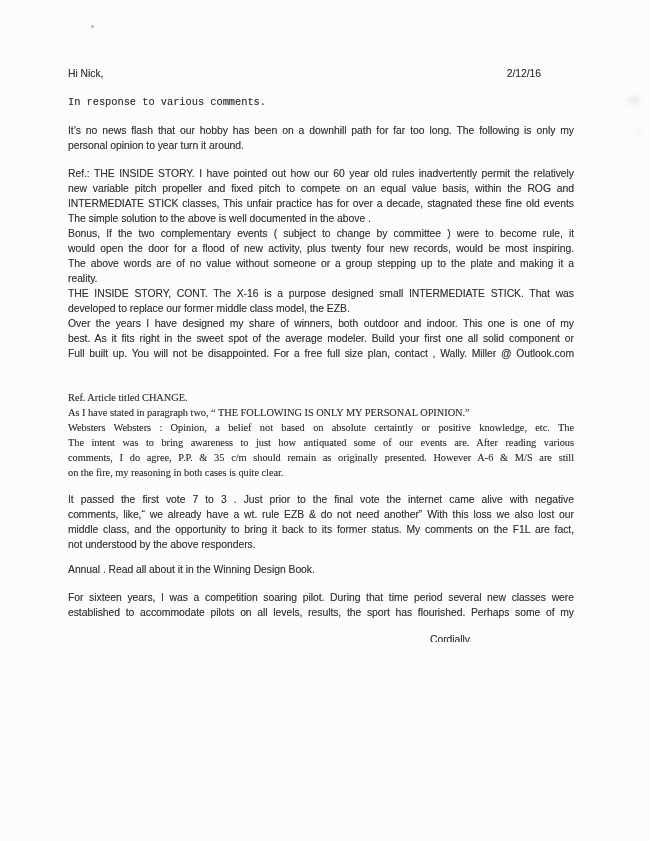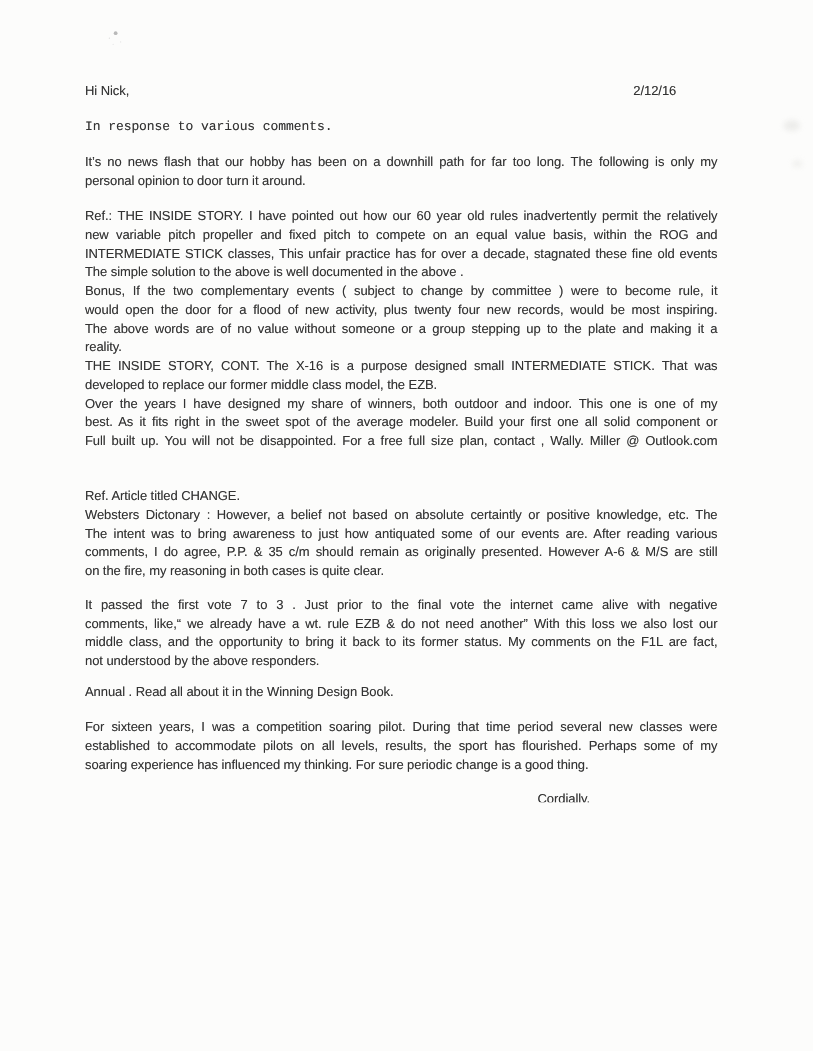--- a/index.html
+++ b/index.html
@@ -18,21 +18,21 @@
   }
   .content { position: absolute; left: 68px; top: 66px; width: 506px; }
   .line { height: 15px; white-space: normal; }
   .line.just { text-align: justify; text-align-last: justify; }
   .greeting-row { display: flex; }
   .date { margin-left: auto; margin-right: 33px; }
   .intro { margin-top: 14px; font-family: Liberation Mono, monospace; }
   .p1 { margin-top: 13px; }
   .p2 { margin-top: 13px; }
   .p3 { margin-top: 0; }
-  .p4 { margin-top: 29px; }
+  .p4 { margin-top: 29px; font-family: Liberation Serif, serif; }
   .p5 { margin-top: 12px; }
   .p6 { margin-top: 10px; }
   .p7 { margin-top: 13px; }
   .salutation { margin-top: 12px; margin-left: 362px; }
   .signature  { margin-top: 15px; margin-left: 365px; }
   .speck { position: absolute; border-radius: 50%; }
   .s1 { left: 91px; top: 25px; width: 3px; height: 3px; background: #b9b9b9;
         box-shadow: -5px 4px 0 -1px #dcdcdc, 4px 7px 0 -1px #e3e3e3, -2px 9px 0 -1px #e8e8e8; }
   .s2 { left: 627px; top: 96px; width: 13px; height: 9px; background: #ededeb; filter: blur(2px); }
   .s3 { left: 634px; top: 128px; width: 8px; height: 6px; background: #f1f1ef; filter: blur(2px); }
@@ -48,57 +48,57 @@
   <div class="content">
     <div class="greeting-row">
       <span>Hi Nick,</span>
       <span class="date">2/12/16</span>
     </div>
 
     <div class="line intro">In response to various comments.</div>
 
     <div class="para p1">
         <div class="line just">It’s no news flash that our hobby has been on a downhill path for far too long. The following is only my</div>
-        <div class="line">personal opinion to door turn it around.</div>
+        <div class="line">personal opinion to year turn it around.</div>
       </div>
     <div class="para p2">
         <div class="line just">Ref.: THE INSIDE STORY. I have pointed out how our 60 year old rules inadvertently permit the relatively</div>
         <div class="line just">new variable pitch propeller and fixed pitch to compete on an equal value basis, within the ROG and</div>
         <div class="line just">INTERMEDIATE STICK classes, This unfair practice has for over a decade, stagnated these fine old events</div>
         <div class="line">The simple solution to the above is well documented in the above .</div>
         <div class="line just">Bonus, If the two complementary events ( subject to change by committee ) were to become rule, it</div>
         <div class="line just">would open the door for a flood of new activity, plus twenty four new records, would be most inspiring.</div>
         <div class="line just">The above words are of no value without someone or a group stepping up to the plate and making it a</div>
         <div class="line">reality.</div>
       </div>
     <div class="para p3">
         <div class="line just">THE INSIDE STORY, CONT. The X-16 is a purpose designed small INTERMEDIATE STICK. That was</div>
         <div class="line">developed to replace our former middle class model, the EZB.</div>
         <div class="line just">Over the years I have designed my share of winners, both outdoor and indoor. This one is one of my</div>
         <div class="line just">best. As it fits right in the sweet spot of the average modeler. Build your first one all solid component or</div>
         <div class="line just">Full built up. You will not be disappointed. For a free full size plan, contact , Wally. Miller @ Outlook.com</div>
       </div>
     <div class="para p4">
         <div class="line">Ref. Article titled CHANGE.</div>
-        <div class="line just">Websters Dictonary : However, a belief not based on absolute certaintly or positive knowledge, etc. The</div>
+        <div class="line">As I have stated in paragraph two, “ THE FOLLOWING IS ONLY MY PERSONAL OPINION.”</div>
+        <div class="line just">Websters Websters : Opinion, a belief not based on absolute certaintly or positive knowledge, etc. The</div>
         <div class="line just">The intent was to bring awareness to just how antiquated some of our events are. After reading various</div>
         <div class="line just">comments, I do agree, P.P. &amp; 35 c/m should remain as originally presented. However A-6 &amp; M/S are still</div>
         <div class="line">on the fire, my reasoning in both cases is quite clear.</div>
       </div>
     <div class="para p5">
         <div class="line just">It passed the first vote 7 to 3 . Just prior to the final vote the internet came alive with negative</div>
         <div class="line just">comments, like,“ we already have a wt. rule EZB &amp; do not need another” With this loss we also lost our</div>
         <div class="line just">middle class, and the opportunity to bring it back to its former status. My comments on the F1L are fact,</div>
         <div class="line">not understood by the above responders.</div>
       </div>
     <div class="para p6">
         <div class="line">Annual . Read all about it in the Winning Design Book.</div>
       </div>
     <div class="para p7">
         <div class="line just">For sixteen years, I was a competition soaring pilot. During that time period several new classes were</div>
         <div class="line just">established to accommodate pilots on all levels, results, the sport has flourished. Perhaps some of my</div>
-        <div class="line">soaring experience has influenced my thinking. For sure periodic change is a good thing.</div>
       </div>
 
     <div class="line salutation">Cordially,</div>
     <div class="line signature">Wally Miller</div>
   </div>
 </div>
 
 </body></html>

